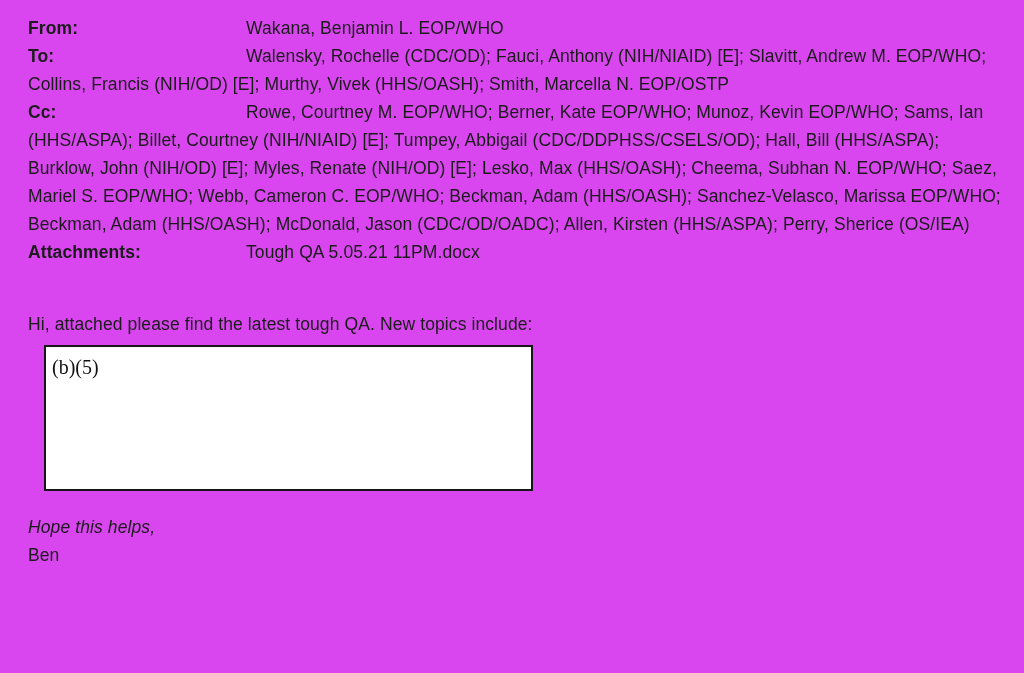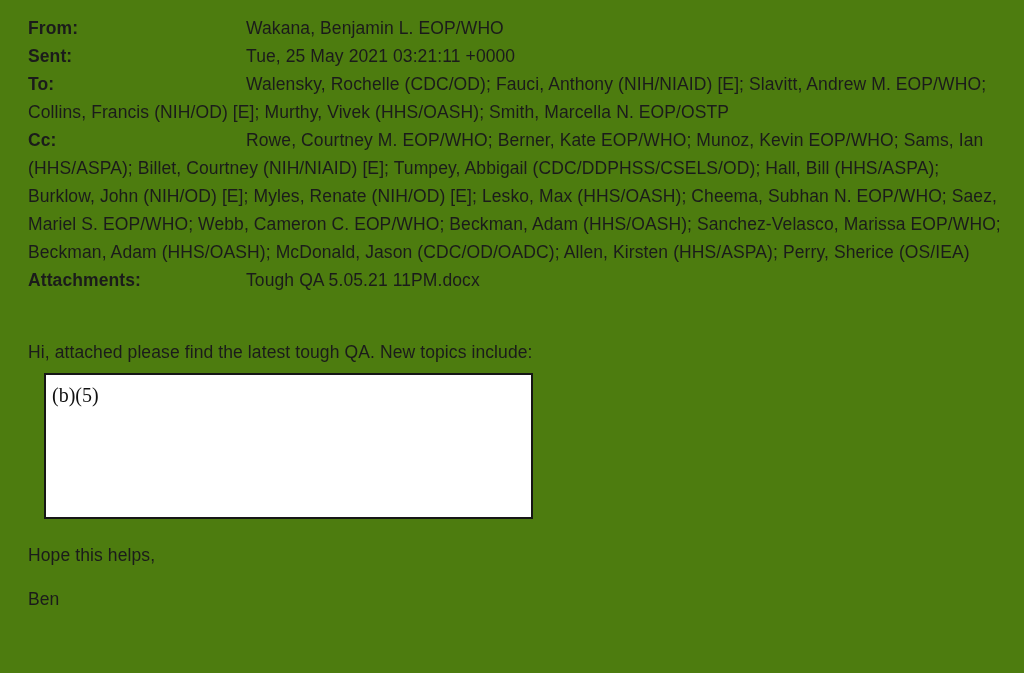--- a/index.html
+++ b/index.html
@@ -13,21 +13,21 @@
     overflow: hidden;
     font-family: "Liberation Sans", sans-serif;
     color: #1b1b1b;
     -webkit-font-smoothing: antialiased;
   }
   .page {
     box-sizing: border-box;
     width: 1024px;
     height: 673px;
     padding: 14px 20px 0 28px;
-    background: #4d7c0f;
+    background: #d946ef;
   }
   .headers {
     font-size: 17.5px;
     line-height: 28px;
     letter-spacing: 0.1px;
     max-width: 980px;
   }
   .hrow { margin: 0; }
   .hlabel {
     font-weight: 700;
@@ -50,34 +50,31 @@
     border: 2px solid #161616;
     background: #ffffff;
     padding: 7px 6px;
   }
   .redaction-code {
     font-family: "Liberation Serif", serif;
     font-size: 20px;
     line-height: 26px;
     color: #111111;
   }
-  .closing { margin-top: 22px; }
-  .signature { margin-top: 16px; }
+  .closing { margin-top: 22px; font-style: italic; }
+  .signature { margin-top: 0; }
 </style>
 </head>
 <body>
 
 <div class="page">
 
   <div class="headers">
     <div class="hrow">
       <span class="hlabel">From:</span><span class="hvalue">Wakana, Benjamin L. EOP/WHO</span>
-    </div>
-    <div class="hrow">
-      <span class="hlabel">Sent:</span><span class="hvalue">Tue, 25 May 2021 03:21:11 +0000</span>
     </div>
     <div class="hrow">
       <span class="hlabel">To:</span><span class="hvalue">Walensky, Rochelle (CDC/OD); Fauci, Anthony (NIH/NIAID) [E]; Slavitt, Andrew M. EOP/WHO; Collins, Francis (NIH/OD) [E]; Murthy, Vivek (HHS/OASH); Smith, Marcella N. EOP/OSTP</span>
     </div>
     <div class="hrow">
       <span class="hlabel">Cc:</span><span class="hvalue">Rowe, Courtney M. EOP/WHO; Berner, Kate EOP/WHO; Munoz, Kevin EOP/WHO; Sams, Ian (HHS/ASPA); Billet, Courtney (NIH/NIAID) [E]; Tumpey, Abbigail (CDC/DDPHSS/CSELS/OD); Hall, Bill (HHS/ASPA); Burklow, John (NIH/OD) [E]; Myles, Renate (NIH/OD) [E]; Lesko, Max (HHS/OASH); Cheema, Subhan N. EOP/WHO; Saez, Mariel S. EOP/WHO; Webb, Cameron C. EOP/WHO; Beckman, Adam (HHS/OASH); Sanchez-Velasco, Marissa EOP/WHO; Beckman, Adam (HHS/OASH); McDonald, Jason (CDC/OD/OADC); Allen, Kirsten (HHS/ASPA); Perry, Sherice (OS/IEA)</span>
     </div>
     <div class="hrow">
       <span class="hlabel">Attachments:</span><span class="hvalue">Tough QA 5.05.21 11PM.docx</span>
     </div>

